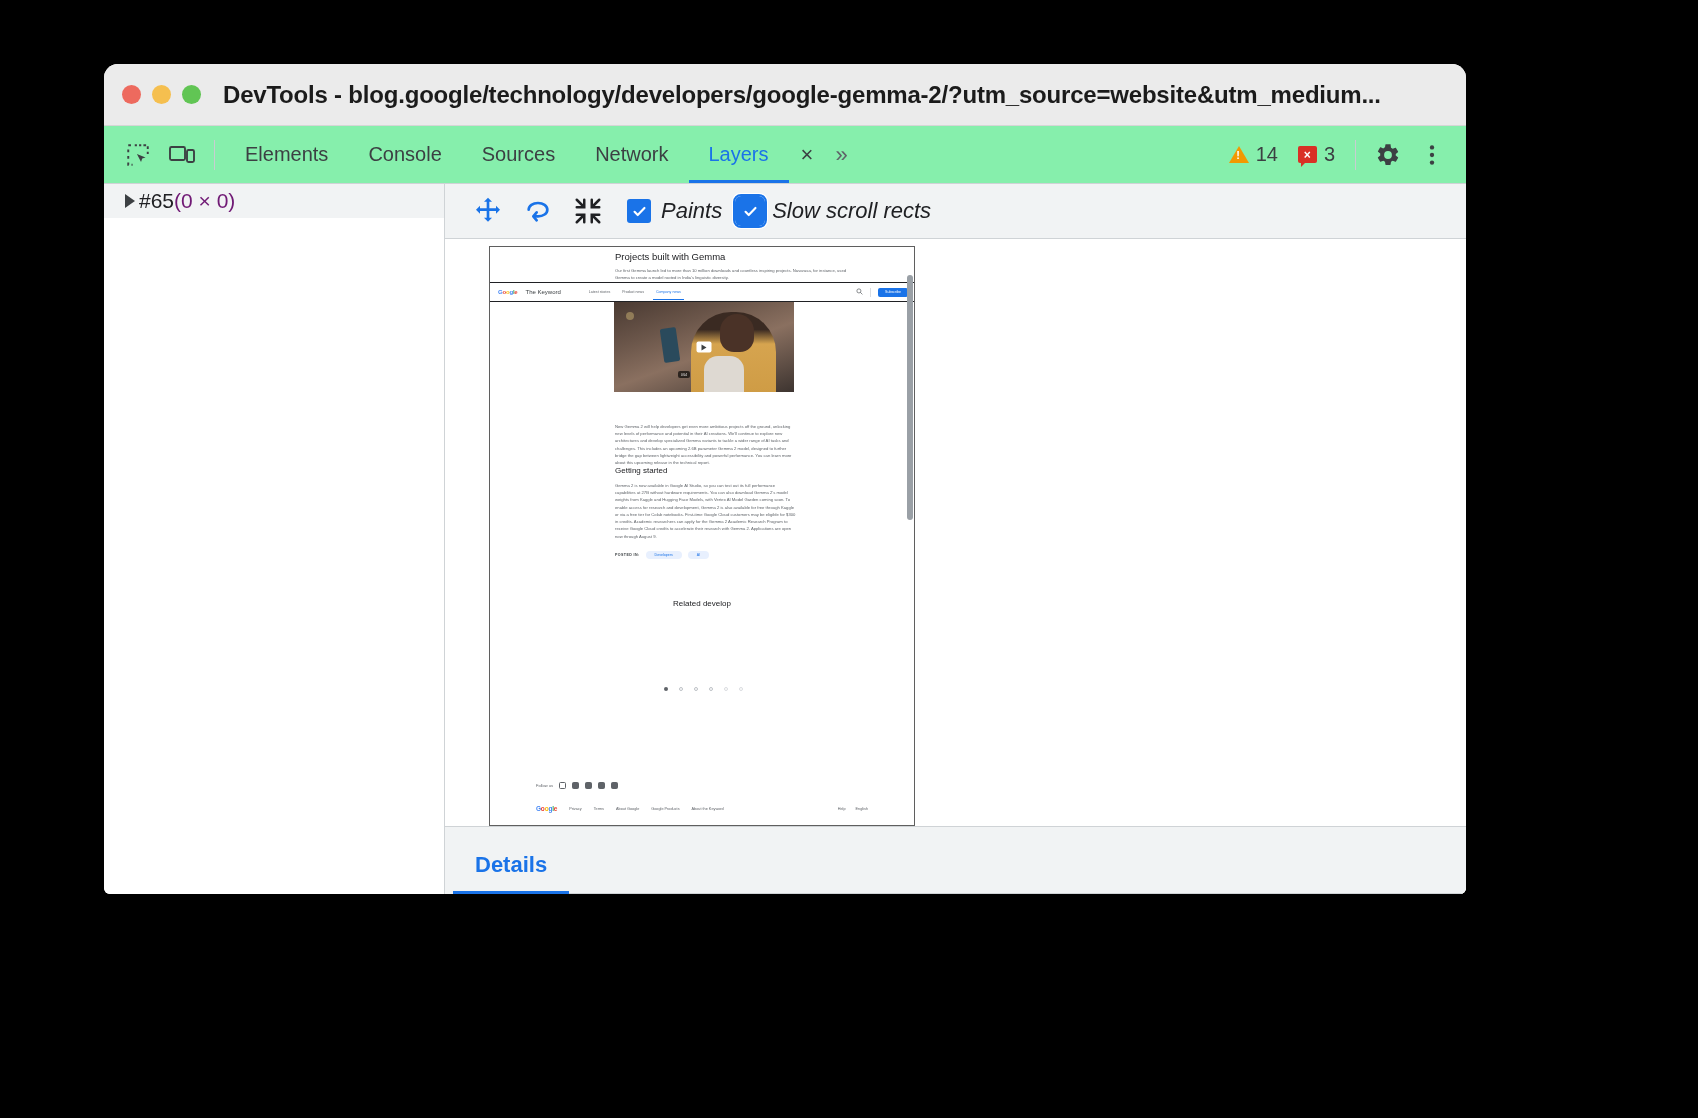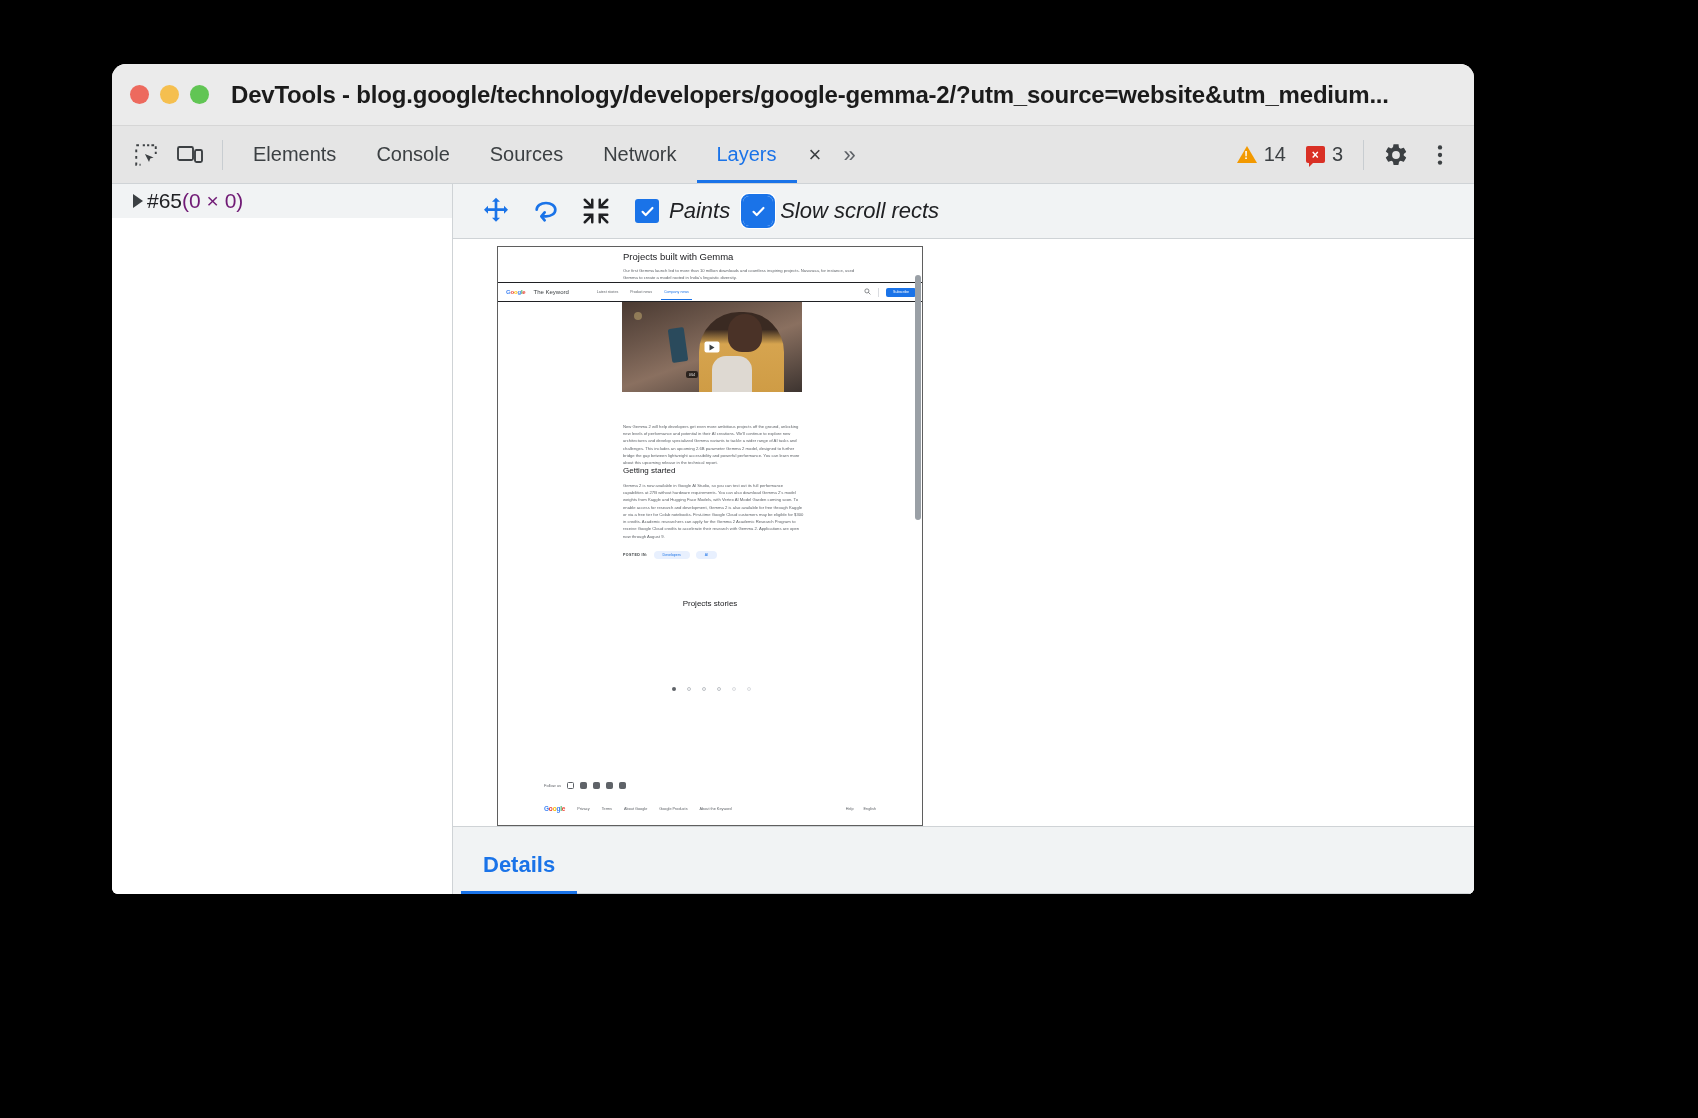--- a/index.html
+++ b/index.html
@@ -6,21 +6,21 @@
   html, body {
     width: 1698px; height: 1118px;
     background: #000;
     font-family: "Liberation Sans", sans-serif;
     overflow: hidden;
   }
 
   
   .window {
     position: absolute;
-    left: 112px; top: 64px;
+    left: 104px; top: 64px;
     width: 1362px; height: 830px;
     background: #ffffff;
     border-radius: 14px 14px 6px 6px;
     overflow: hidden;
     box-shadow: 0 10px 40px rgba(0,0,0,.5);
   }
 
   
   .titlebar {
     height: 62px;
@@ -42,21 +42,21 @@
     color: #1b1b1b;
     white-space: nowrap;
     overflow: hidden;
     max-width: 1230px;
     letter-spacing: -.2px;
   }
 
   
   .tabbar {
     height: 58px;
-    background: #e5e5e5;
+    background: #86efac;
     display: flex; align-items: center;
     border-bottom: 1px solid #cfd3d6;
     position: relative;
   }
   .tb-icon {
     width: 44px; height: 44px;
     display: flex; align-items: center; justify-content: center;
     color: #3c4043;
   }
   .tb-icon:first-child { margin-left: 12px; }
@@ -545,21 +545,21 @@
           <div class="ps-p2 blurtext">New Gemma 2 will help developers get even more ambitious projects off the ground, unlocking new levels of performance and potential in their AI creations. We'll continue to explore new architectures and develop specialized Gemma variants to tackle a wider range of AI tasks and challenges. This includes an upcoming 2.6B parameter Gemma 2 model, designed to further bridge the gap between lightweight accessibility and powerful performance. You can learn more about this upcoming release in the technical report.</div>
           <div class="ps-h3">Getting started</div>
           <div class="ps-p3 blurtext">Gemma 2 is now available in Google AI Studio, so you can test out its full performance capabilities at 27B without hardware requirements. You can also download Gemma 2's model weights from Kaggle and Hugging Face Models, with Vertex AI Model Garden coming soon.  To enable access for research and development, Gemma 2 is also available for free through Kaggle or via a free tier for Colab notebooks. First-time Google Cloud customers may be eligible for $300 in credits. Academic researchers can apply for the Gemma 2 Academic Research Program to receive Google Cloud credits to accelerate their research with Gemma 2. Applications are open now through August 9.</div>
 
           <div class="ps-posted">
             <span class="posted-label">POSTED IN:</span>
             <span class="chip-tag">Developers</span>
             <span class="chip-tag">AI</span>
           </div>
 
-          <div class="ps-related">Projects stories</div>
+          <div class="ps-related">Related develop</div>
 
           <div class="dots" style="left:0; top:440px; width:426px;">
             <div class="dt"></div>
             <div class="dt o"></div>
             <div class="dt o"></div>
             <div class="dt o"></div>
             <div class="dt o2"></div>
             <div class="dt o2"></div>
           </div>
 

